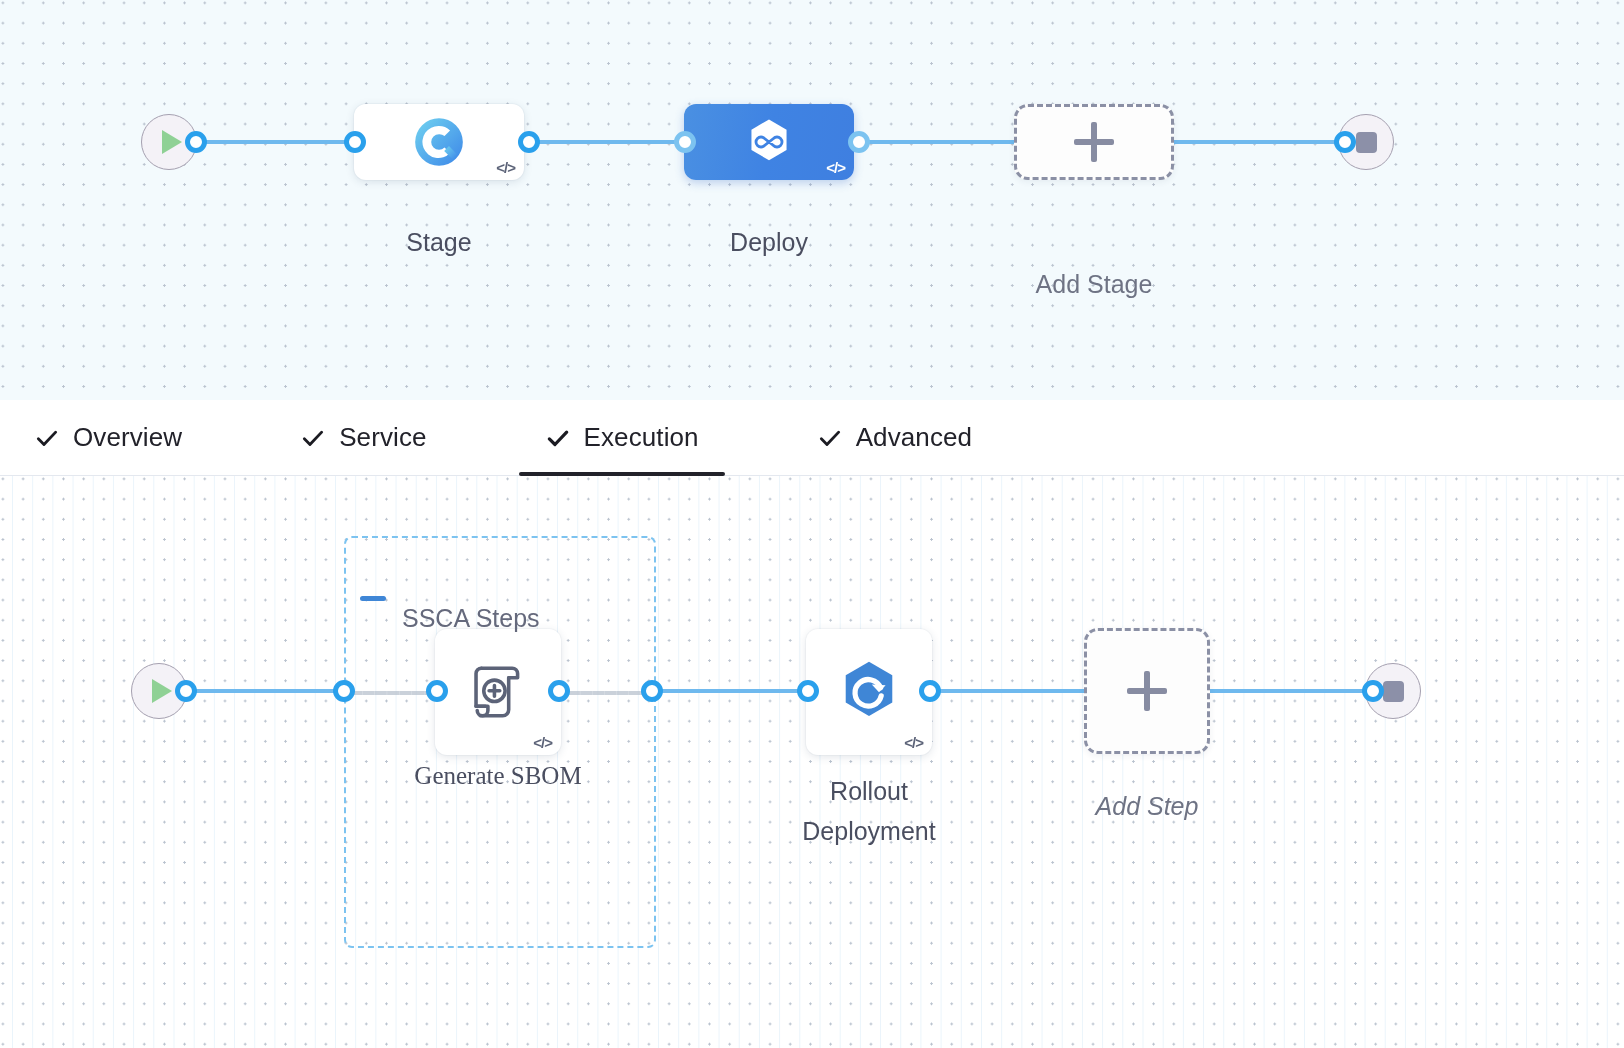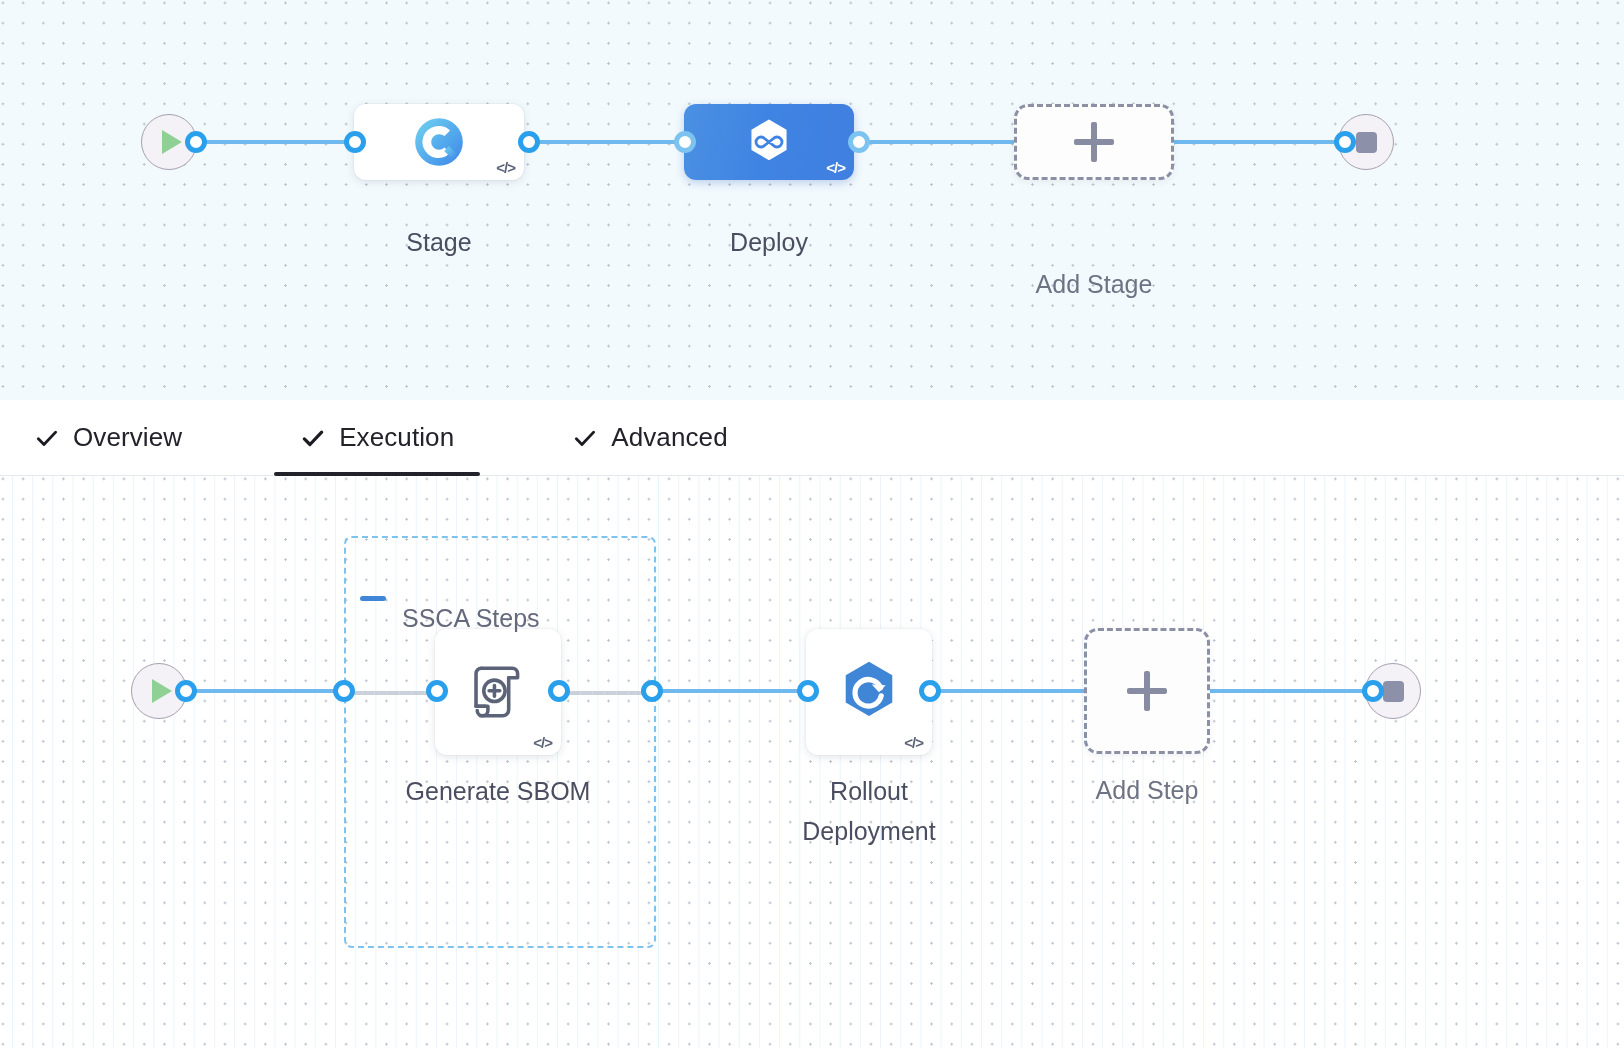--- a/index.html
+++ b/index.html
@@ -284,20 +284,26 @@
     <div class="port" style="left:1334px; top:131px;"></div>
   </div>
 
   <div class="tabbar">
     <div class="tab">
       <svg class="check" viewBox="0 0 24 24">
         <path fill="none" stroke="#1b1b22" stroke-width="2.6" stroke-linecap="round" stroke-linejoin="round" d="M4 12.8l5.2 5.2L20 6.6"></path>
       </svg>
       <span class="tab-label">Overview</span>
     </div>
+    <div class="tab">
+      <svg class="check" viewBox="0 0 24 24">
+        <path fill="none" stroke="#1b1b22" stroke-width="2.6" stroke-linecap="round" stroke-linejoin="round" d="M4 12.8l5.2 5.2L20 6.6"></path>
+      </svg>
+      <span class="tab-label">Service</span>
+    </div>
     <div class="tab active">
       <svg class="check" viewBox="0 0 24 24">
         <path fill="none" stroke="#1b1b22" stroke-width="3" stroke-linecap="round" stroke-linejoin="round" d="M4 12.8l5.2 5.2L20 6.6"></path>
       </svg>
       <span class="tab-label">Execution</span>
     </div>
     <div class="tab">
       <svg class="check" viewBox="0 0 24 24">
         <path fill="none" stroke="#1b1b22" stroke-width="2.6" stroke-linecap="round" stroke-linejoin="round" d="M4 12.8l5.2 5.2L20 6.6"></path>
       </svg>
@@ -334,41 +340,41 @@
           <path d="M18 12a4.5 4.5 0 0 0-4.5 4.5V44h8"></path>
           <path d="M13.5 44h10v3.5a4.5 4.5 0 1 1-9 0"></path>
           <circle cx="29" cy="31" r="9"></circle>
           <path d="M29 26.5v9M24.5 31h9"></path>
         </g>
       </svg>
       <span class="code-badge">&lt;/&gt;</span>
     </div>
     <div class="port" style="left:426px; top:204px;"></div>
     <div class="port" style="left:548px; top:204px;"></div>
-    <div class="caption" style="left:378px; top:295px; width:240px;">Generate SBOM</div>
+    <div class="caption" style="left:378px; top:280px; width:240px;font-family:Liberation Serif, serif;">Generate SBOM</div>
 
     <div class="port" style="left:641px; top:204px;"></div>
 
     <div class="card" style="left:806px; top:153px; width:126px; height:126px;">
       <svg width="74" height="74" viewBox="0 0 48 48">
         <path fill="#3f86d6" d="M24 4.4l15.1 8.8v17.6L24 39.6 8.9 30.8V13.2z"></path>
         <path fill="none" stroke="#ffffff" stroke-width="3.4" stroke-linecap="round" d="M31.5 21.3a8.6 8.6 0 1 0 .4 5.2"></path>
         <path fill="#ffffff" d="M25.8 19.2l9 .4-4.3 4.6z"></path>
       </svg>
       <span class="code-badge">&lt;/&gt;</span>
     </div>
     <div class="port" style="left:797px; top:204px;"></div>
     <div class="port" style="left:919px; top:204px;"></div>
     <div class="caption" style="left:749px; top:295px; width:240px;">Rollout
 Deployment</div>
 
     <div class="addbox" style="left:1084px; top:152px; width:126px; height:126px;">
       <div class="plus"></div>
     </div>
-    <div class="caption muted" style="left:1027px; top:294px; width:240px;">Add Step</div>
+    <div class="caption muted" style="left:1027px; top:310px; width:240px;font-style:italic;">Add Step</div>
 
     <div class="terminal" style="left:1365px; top:187px;">
       <div class="stop-sq"></div>
     </div>
     <div class="port" style="left:1362px; top:204px;"></div>
   </div>
 
 </div>
 
 </body></html>

